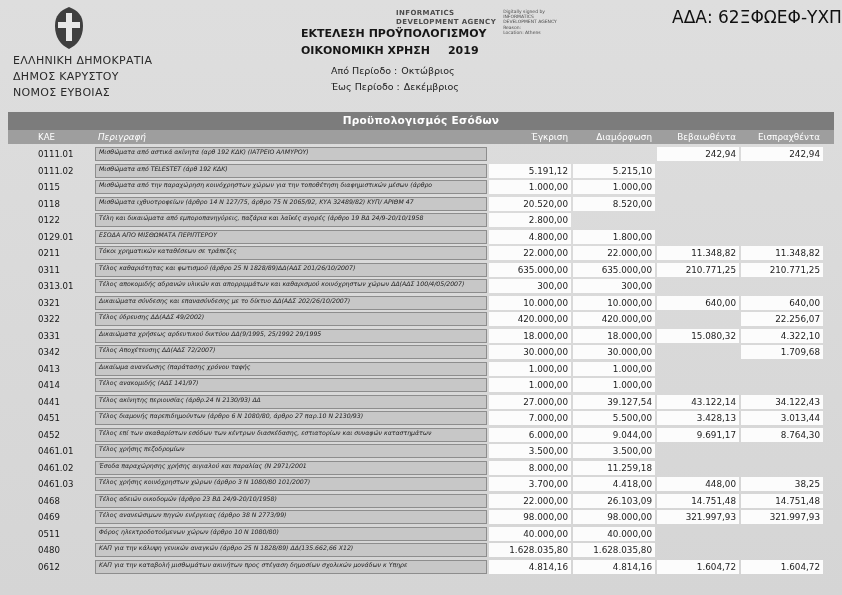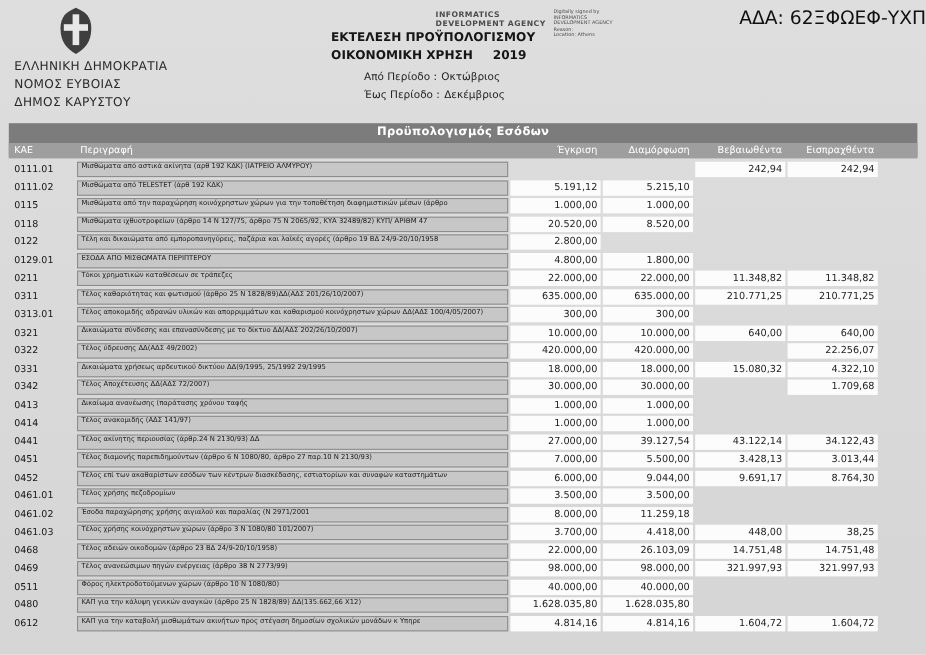--- a/index.html
+++ b/index.html
@@ -23,23 +23,23 @@
   .ada { position:absolute; left:656px; top:7px; font-size:17px; color:#101010;margin-left:16px; }
 
   
   .sectionbar { position:absolute; top:112px; left:8px; width:826px; height:31px; background:#7c7c7c; color:#fff;
                 font-size:10.5px; font-weight:bold; text-align:center; line-height:16px; letter-spacing:.3px; }
   .colhead { position:absolute; top:130px; left:8px; width:826px; height:14px; background:#9e9e9e; color:#fff;
              display:flex; font-size:8.8px; line-height:14px; }
   .tbody { position:absolute; top:146px; left:8px; width:826px; }
   .row { display:flex; height:16.5px; align-items:center; }
   .cell { flex:none; }
-  .c-kae, .h-kae { width:62px; padding-left:5px; font-size:8.6px; color:#161616; }
+  .c-kae, .h-kae { width:62px; padding-left:5px; font-size:8.6px; color:#161616;margin-left:25px; }
   .h-kae { color:#fff; }
-  .c-desc, .h-desc { width:392px; padding-left:0; }
+  .c-desc, .h-desc { width:392px; padding-left:0;font-style:italic; }
   .h-desc { padding-left:3px; }
   .desc-box { height:14px; background:#c7c7c7; border:1px solid #8d8d8d; font-size:6.2px; line-height:6.5px;
               padding:1px 3px; overflow:hidden; color:#191919; }
   .c-num, .h-num { width:82px; margin-left:2px; font-size:8.8px; line-height:14px; text-align:right; padding-right:3px; }
   .c-num { height:14px; }
   .c-num.filled { background:#fcfcfc; }
 </style>
 </head>
 <body>
 
@@ -48,22 +48,22 @@
   <div class="header">
 
     <svg class="emblem" viewBox="0 0 38 46">
       <path d="M19 2 C28 6 33 10 33 21 C33 33 27 40 19 44 C11 40 5 33 5 21 C5 10 10 6 19 2 Z" fill="#3f3f3f"></path>
       <rect x="16" y="8" width="6" height="28" fill="#e8e8e8"></rect>
       <rect x="8" y="17" width="22" height="6" fill="#e8e8e8"></rect>
     </svg>
 
     <div class="org">
       <div>ΕΛΛΗΝΙΚΗ ΔΗΜΟΚΡΑΤΙΑ</div>
+      <div>ΔΗΜΟΣ ΚΑΡΥΣΤΟΥ</div>
       <div>ΝΟΜΟΣ ΕΥΒΟΙΑΣ</div>
-      <div>ΔΗΜΟΣ ΚΑΡΥΣΤΟΥ</div>
     </div>
 
     <div class="titleblock">
       <div>ΕΚΤΕΛΕΣΗ ΠΡΟΫΠΟΛΟΓΙΣΜΟΥ</div>
       <div class="title2">
         <span>ΟΙΚΟΝΟΜΙΚΗ ΧΡΗΣΗ</span><span class="year">2019</span>
       </div>
     </div>
 
     <div class="periods">

